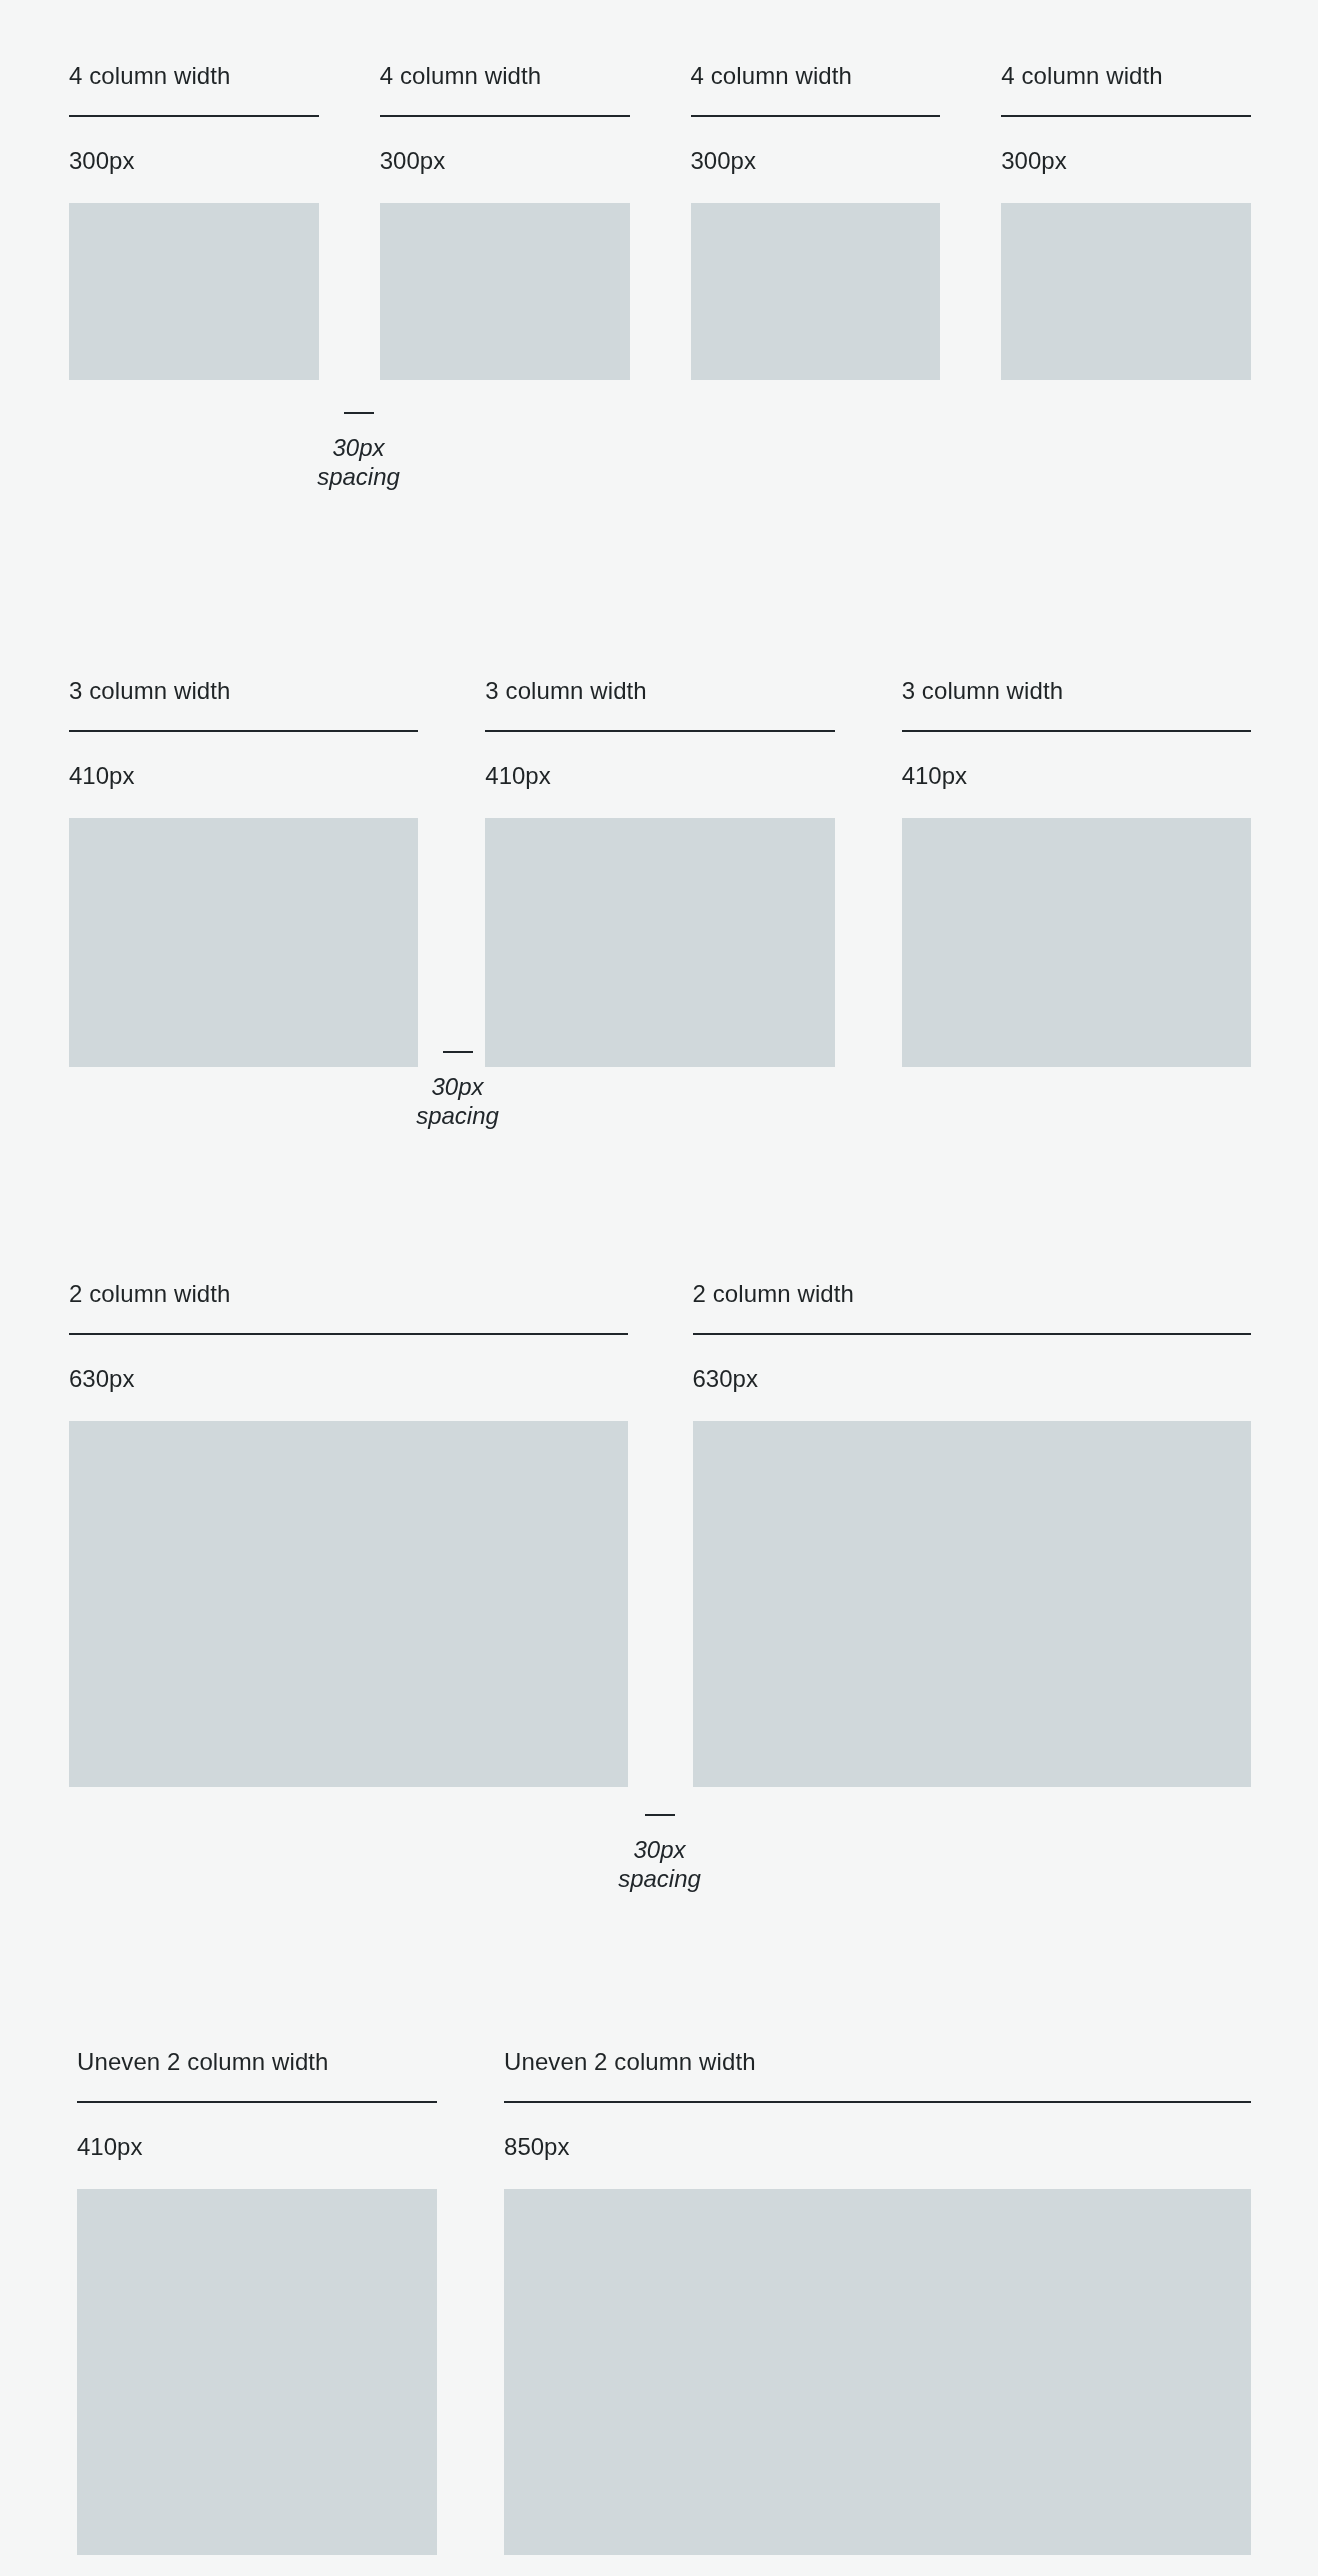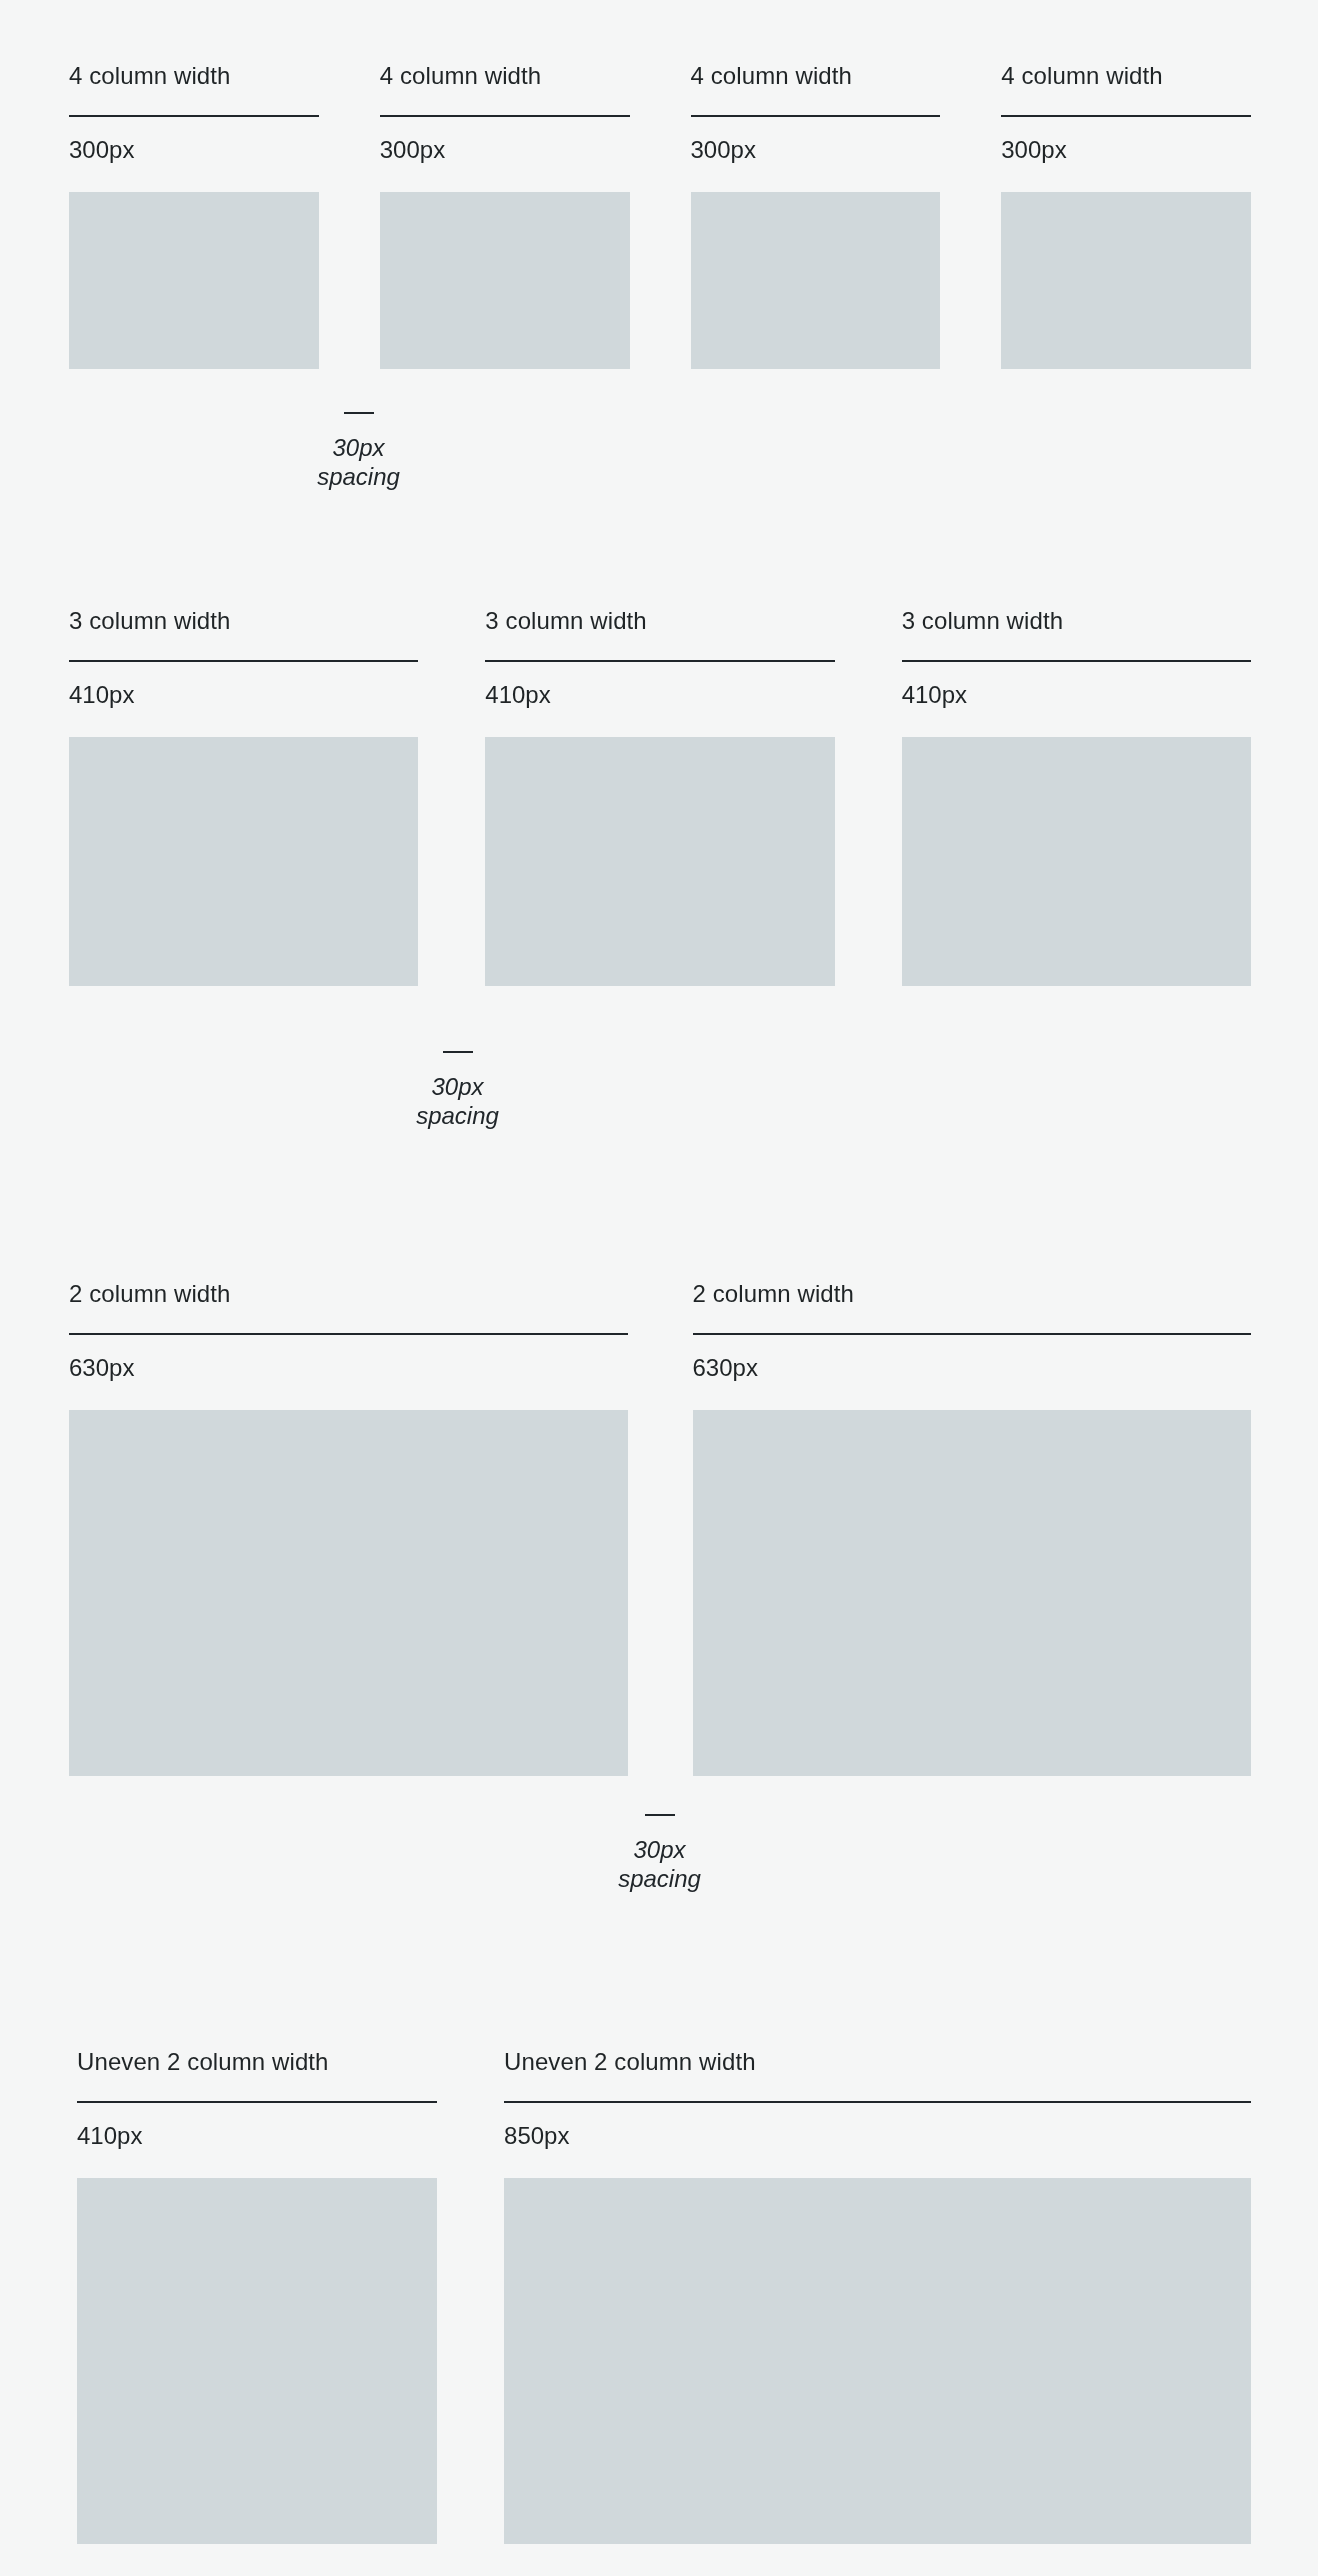--- a/index.html
+++ b/index.html
@@ -45,21 +45,21 @@
 
   .rule {
     border-top: 2.6px solid #20262a;
     margin-top: 24px;
   }
 
   .col-size {
     font-size: 24px;
     line-height: 1.2;
     color: #1f2426;
-    margin-top: 19px;
+    margin-top: 30px;
     white-space: nowrap;
   }
 
   .swatch {
     background: #d0d8db;
     margin-top: 27px;
   }
 
   
   .spacing-note {
@@ -124,21 +124,21 @@
   </div>
 
   <div class="spacing-note" style="left:276px; top:412px;">
     <div class="spacing-tick"></div>
     <div class="spacing-text">
       <span>30px</span>
       <span>spacing</span>
     </div>
   </div>
 
-  <div class="section" style="top:607px;">
+  <div class="section" style="top:677px;">
     <div class="grid">
 
       <div class="col" style="width:375px;margin-right:28px;">
         <div class="col-head">3 column width</div>
         <div class="rule"></div>
         <div class="col-size">410px</div>
         <div class="swatch" style="height:249px;"></div>
       </div>
 
       <div class="col" style="width:375px;margin-right:28px;">

